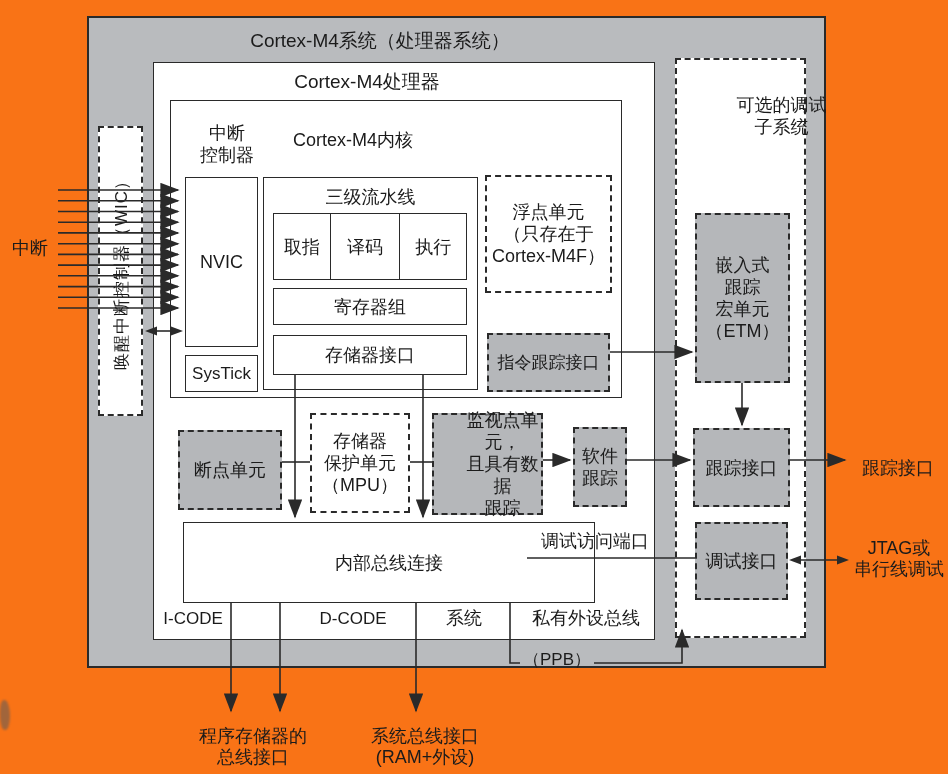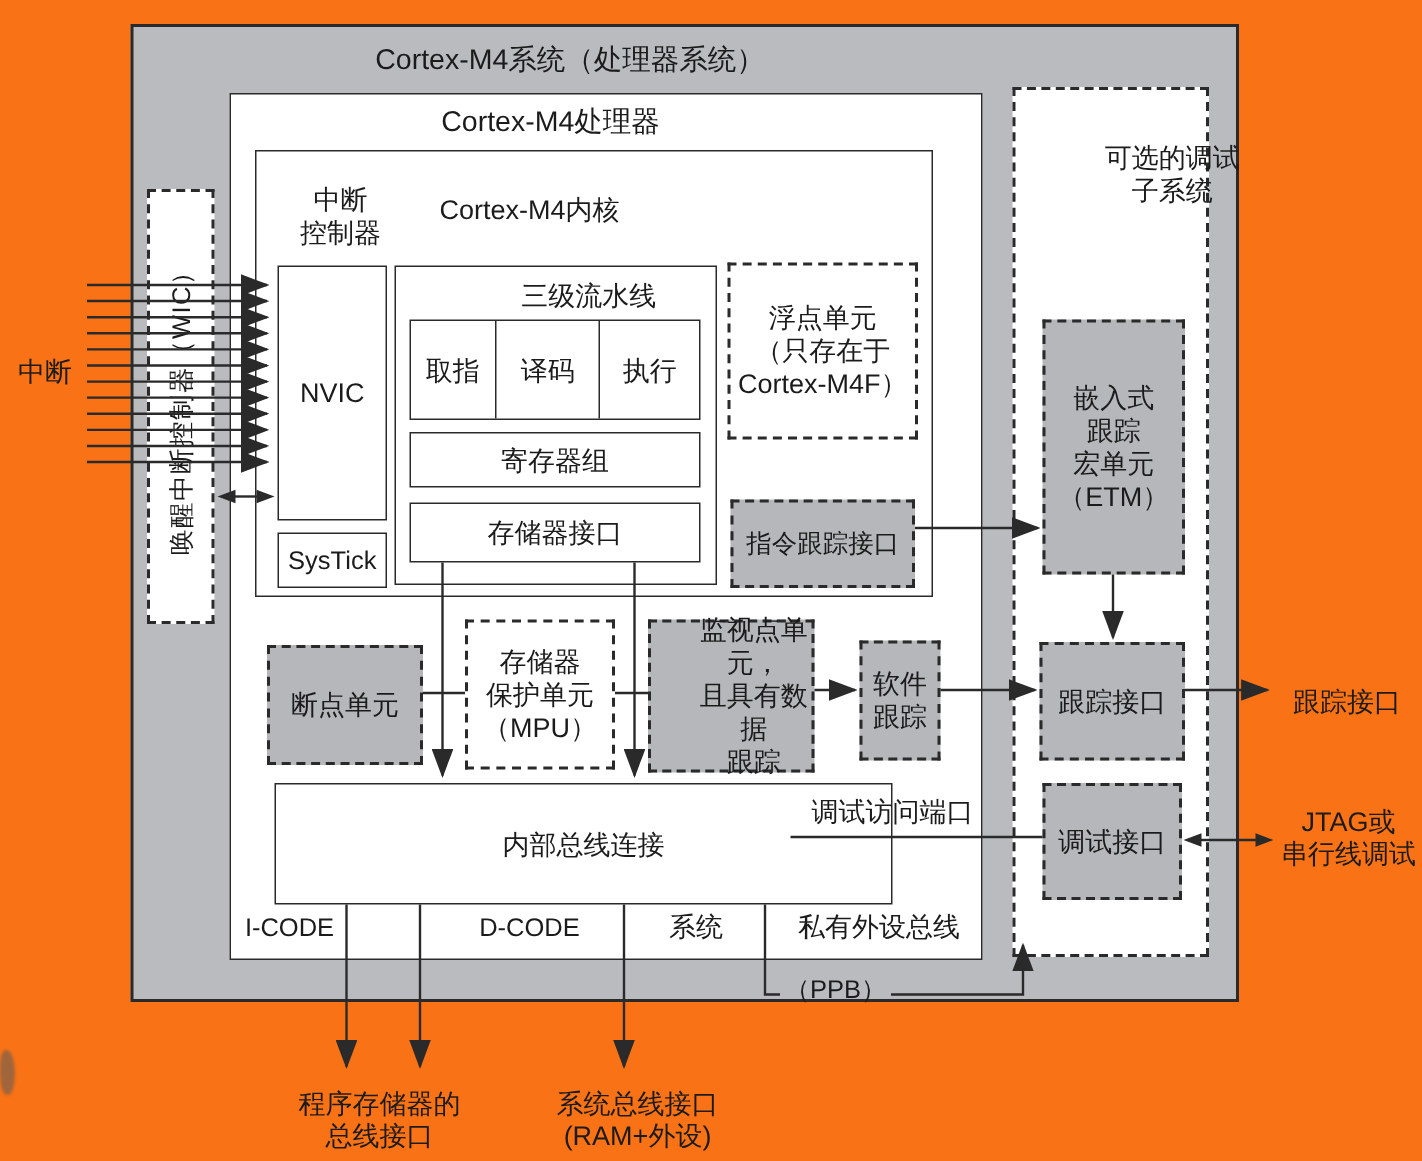--- a/index.html
+++ b/index.html
@@ -51,21 +51,21 @@
   </div>
 
   <div class="box thin whitefill c" style="left:185px;top:177px;width:73px;height:170px;font-size:18px;">
     <span>NVIC</span>
   </div>
   <div class="box thin whitefill c f17" style="left:185px;top:355px;width:73px;height:37px;">
     <span>SysTick</span>
   </div>
 
   <div class="box thin whitefill" style="left:263px;top:177px;width:215px;height:213px;"></div>
-  <div class="lbl" style="left:263px;top:186px;width:215px;padding-left:22px;">三级流水线</div>
+  <div class="lbl" style="left:263px;top:186px;width:215px;">三级流水线</div>
   <div class="box thin whitefill" style="left:273px;top:213px;width:194px;height:67px;display:flex;justify-content:space-between;">
     <div class="c" style="flex:57;font-size:18px;">
       <span>取指</span>
       </div>
     <div class="c" style="flex:70;font-size:18px;border-left:1.5px solid var(--line);">
       <span>译码</span>
       </div>
     <div class="c" style="flex:67;font-size:18px;border-left:1.5px solid var(--line);">
       <span>执行</span>
       </div>

